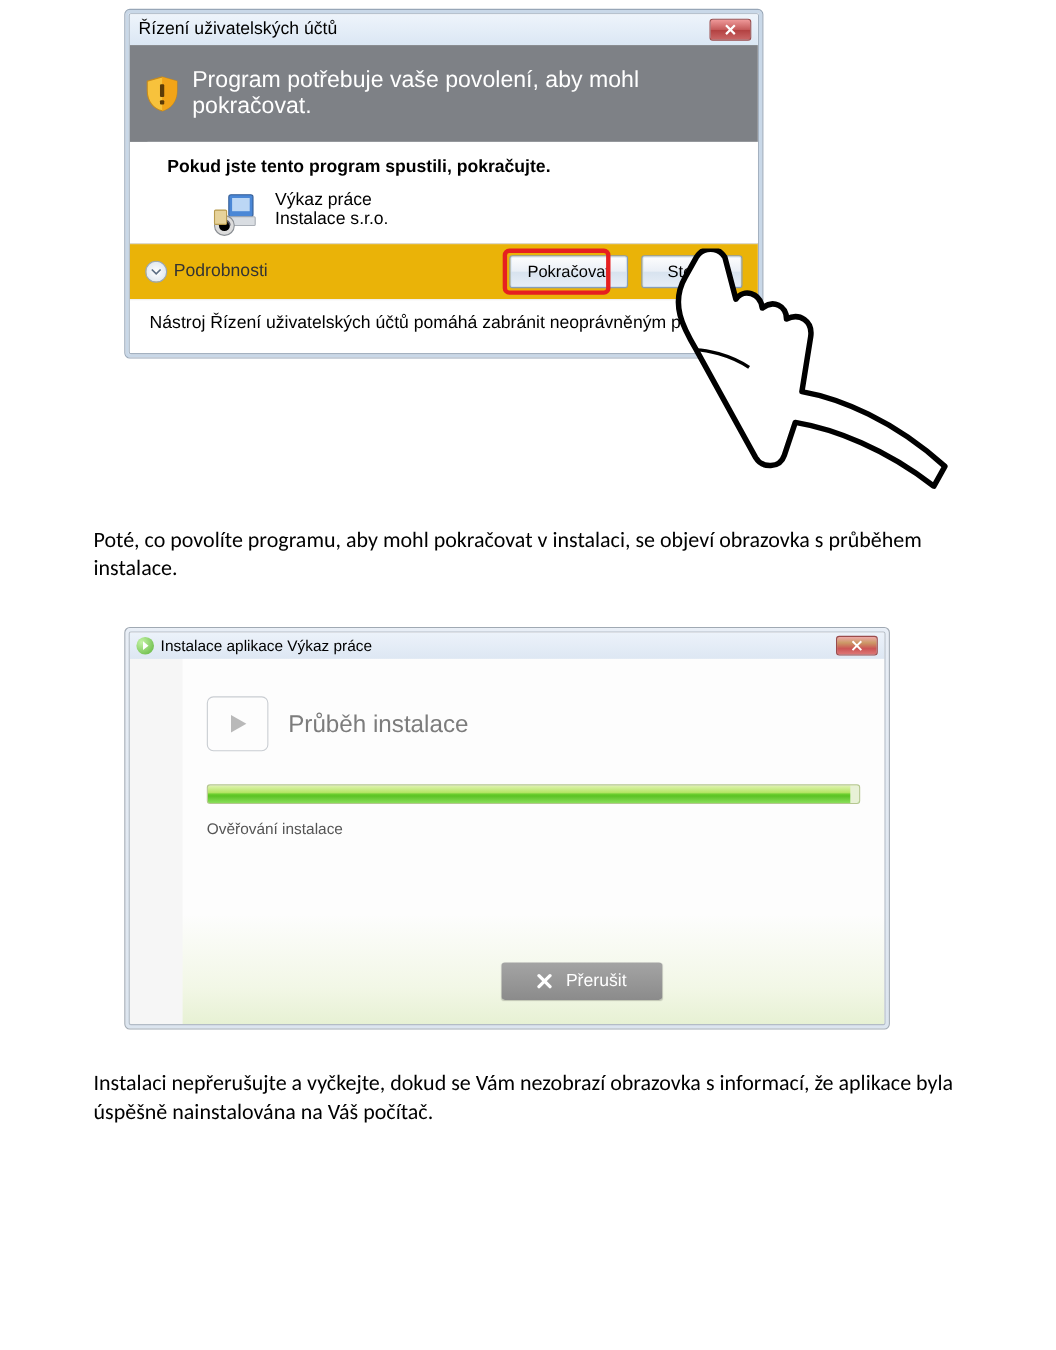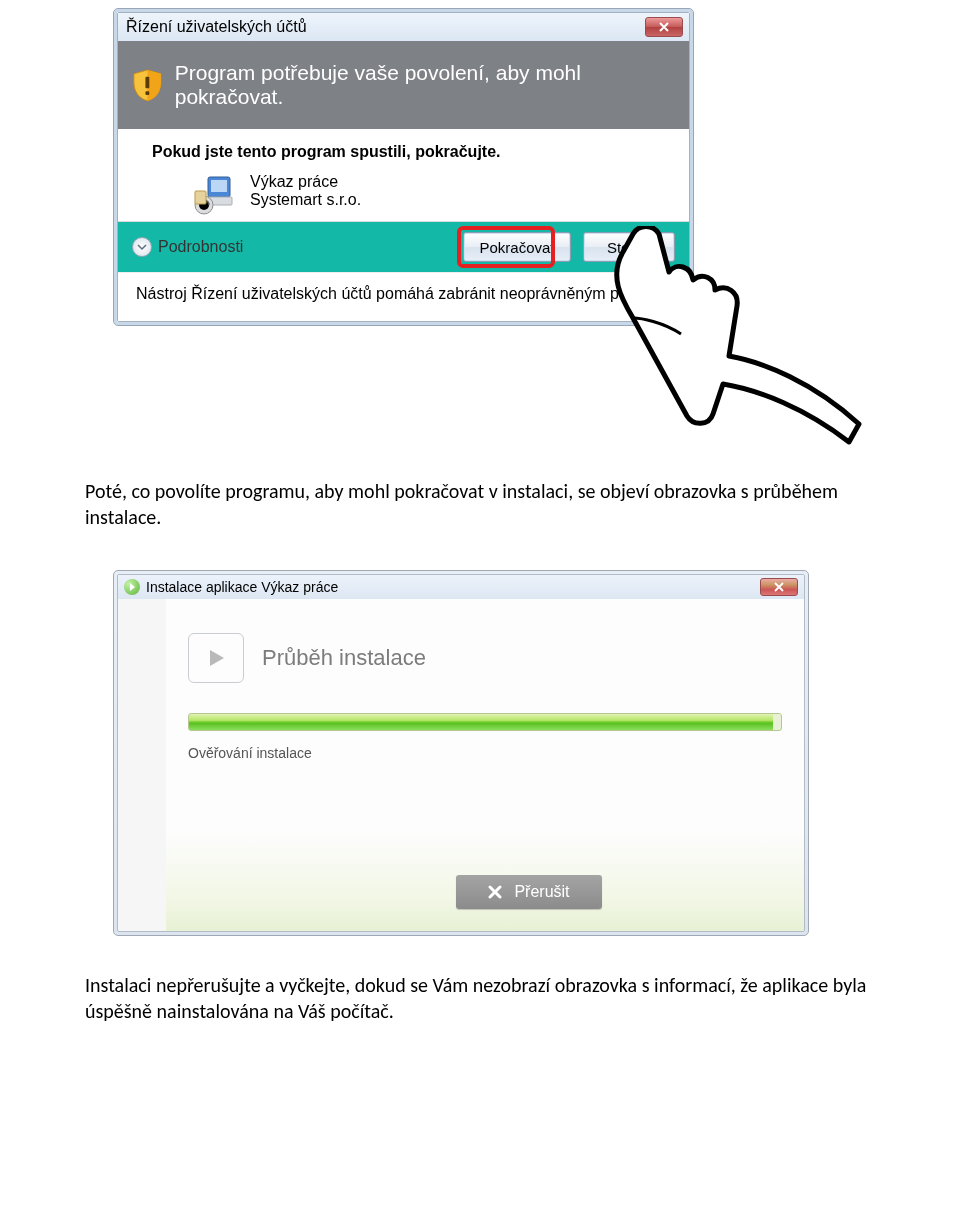--- a/index.html
+++ b/index.html
@@ -86,21 +86,21 @@
   }
   .uac-prog {
     display:flex;
     gap: 14px;
     align-items:flex-start;
     padding-left: 40px;
   }
   .install-icon { width: 44px; height: 44px; }
   .uac-prog-lines { font-size:16px; }
   .uac-footer1 {
-    background: #14b8a6;
+    background: #eab308;
     border-top: 1px solid #dcdcdc;
     padding: 10px 14px;
     display:flex;
     align-items:center;
     justify-content:space-between;
   }
   .podrobnosti {
     display:flex; align-items:center; gap:6px;
     font-size:16px; color:#333;
   }
@@ -260,21 +260,21 @@
               <rect x="19" y="7" width="16" height="12" fill="#bcd7f5"></rect>
               <rect x="14" y="24" width="26" height="8" rx="1" fill="#d9dde2" stroke="#a9aeb5"></rect>
               <circle cx="12" cy="32" r="9" fill="#dcdcdc" stroke="#8a8e93"></circle>
               <circle cx="12" cy="32" r="5" fill="radial-gradient(#fff,#aab)"></circle>
               <path d="M12 27 A5 5 0 0 1 17 32" fill="none" stroke="#556" stroke-width="1.5"></path>
               <rect x="3" y="18" width="11" height="13" rx="1" fill="#e6d29a" stroke="#b89b4e"></rect>
             </svg>
           </div>
           <div class="uac-prog-lines">
             <div>Výkaz práce</div>
-            <div>Systemart s.r.o.</div>
+            <div>Instalace s.r.o.</div>
           </div>
         </div>
       </div>
       <div class="uac-footer1">
         <div class="podrobnosti">
           <div class="expand-circle">
             <svg width="10" height="10" viewBox="0 0 10 10">
                 <path d="M1 3 L5 7 L9 3" fill="none" stroke="#5b6d83" stroke-width="1.5"></path>
               </svg>
           </div>

